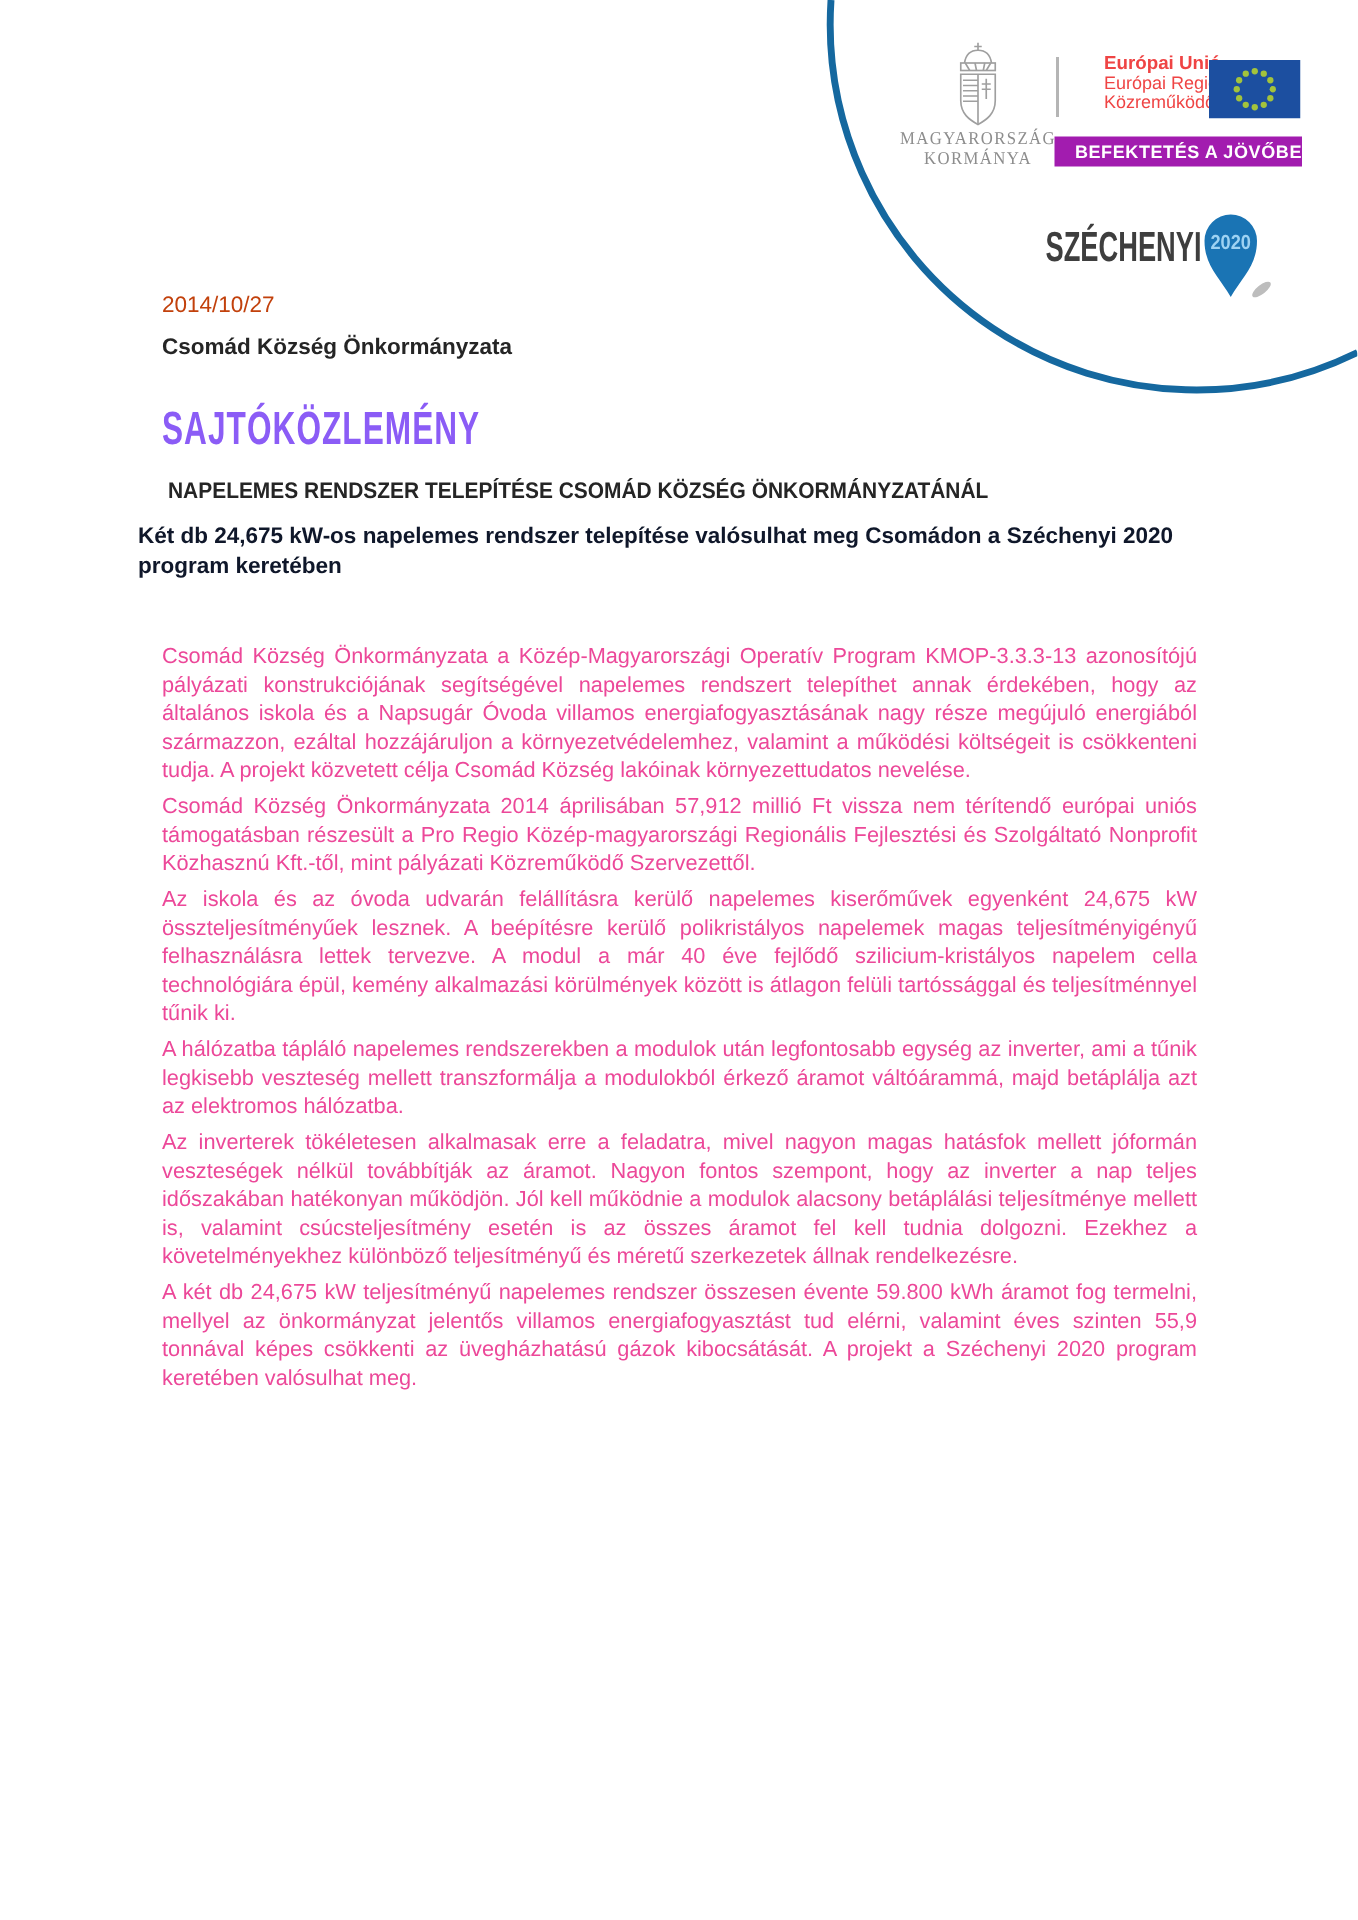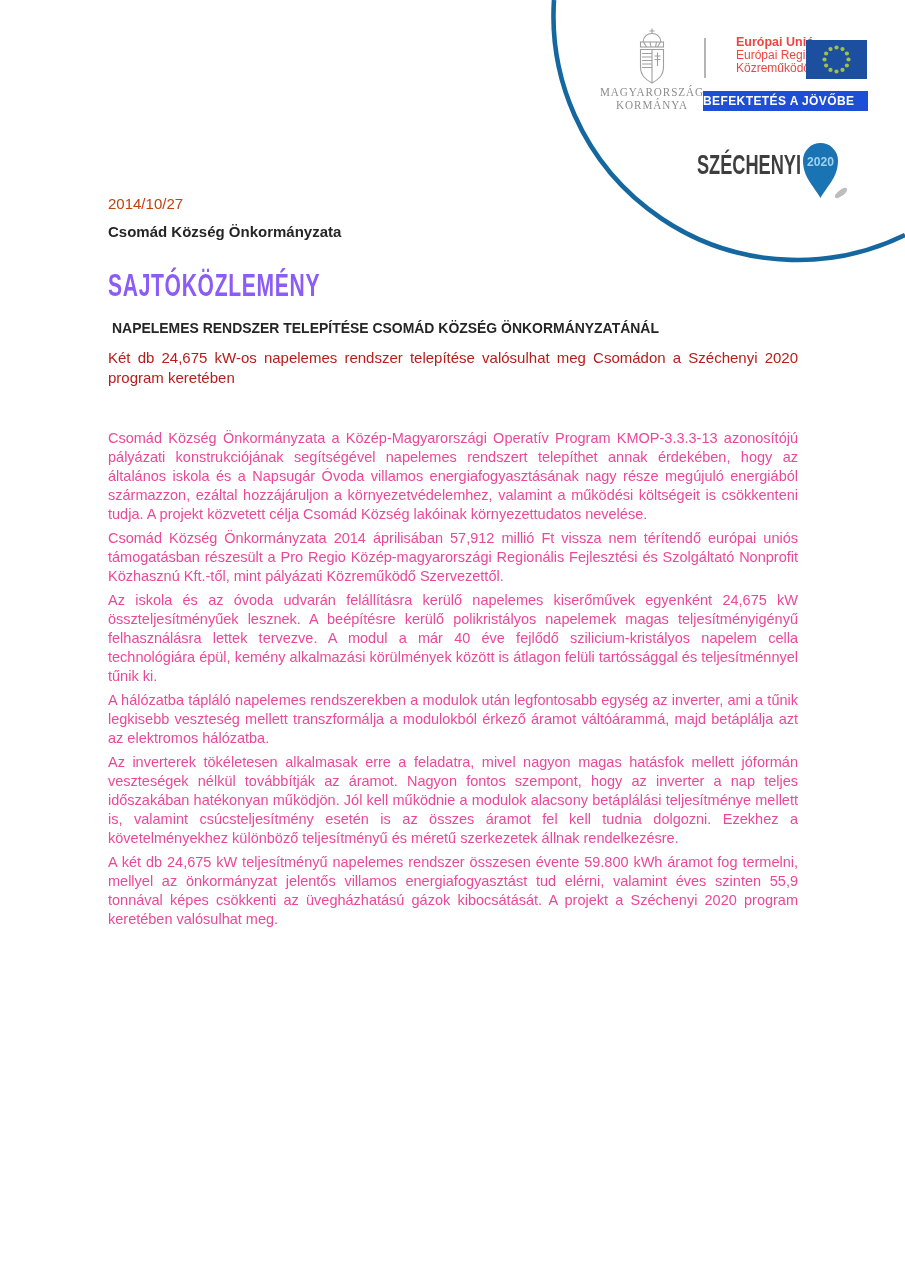--- a/index.html
+++ b/index.html
@@ -20,39 +20,39 @@
   .divider { position:absolute; left:704px; top:38px; width:2px; height:40px; background:#b5b5b5; }
 
   .eu-text { position:absolute; left:736px; top:36px; color:#ef4444; }
   .eu-text .l1 { font-weight:bold; font-size:12.5px; line-height:13px; }
   .eu-text .l2 { font-size:12px; line-height:13px; }
 
   .eu-flag { position:absolute; left:806px; top:40px; }
 
   .banner {
     position:absolute; left:703px; top:91px; width:165px; height:20px;
-    background:#1d4ed8; color:#ffffff; font-size:12px; font-weight:bold;
-    text-align:left; line-height:20px; letter-spacing:0.4px; white-space:nowrap;
+    background:#a21caf; color:#ffffff; font-size:12px; font-weight:bold;
+    text-align:right; line-height:20px; letter-spacing:0.4px; white-space:nowrap;
   }
 
   .szechenyi { position:absolute; left:695px; top:140px; }
 
   
   .date { position:absolute; left:108px; top:195px; font-size:15px; color:#c2410c; }
   .org  { position:absolute; left:108px; top:223px; font-size:15px; font-weight:bold; color:#252525;text-align:center; }
 
   .title { position:absolute; left:108px; top:268px; font-size:31px; font-weight:bold; color:#8b5cf6; white-space:nowrap; }
   .title span { display:inline-block; transform:scaleX(0.68); transform-origin:left center; letter-spacing:1px; }
 
   .headline { position:absolute; left:112px; top:319px; width:690px; font-size:15px; font-weight:bold; color:#252525; white-space:nowrap; }
   .headline span { display:inline-block; transform:scaleX(0.93); transform-origin:left center; }
 
   .lead {
-    position:absolute; left:108px; top:348px; width:690px;
-    font-size:15px; font-weight:normal; line-height:20px; text-align:justify; color:#b91c1c;
+    position:absolute; left:92px; top:348px; width:690px;
+    font-size:15px; font-weight:bold; line-height:20px; text-align:justify; color:#0f172a;
   }
 
   .body-copy {
     position:absolute; left:108px; top:429px; width:690px;
     font-size:14.5px; line-height:19px; text-align:justify; color:#ec4899;
   }
   .body-copy p { margin:0 0 5px 0; }
 </style>
 </head>
 <body>

